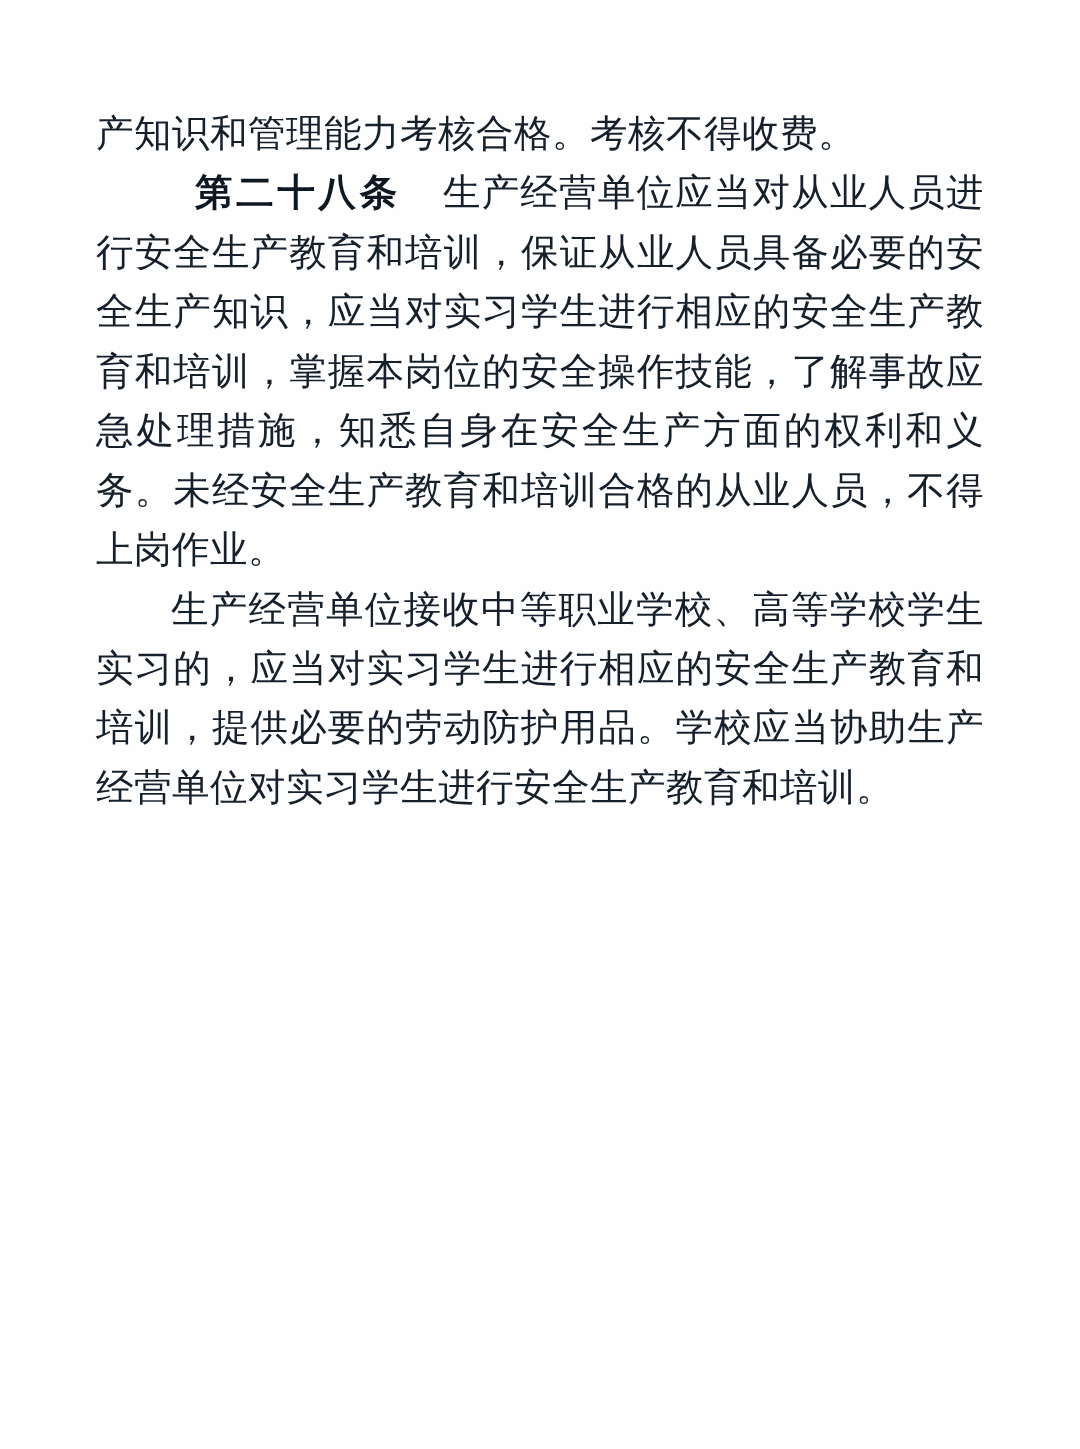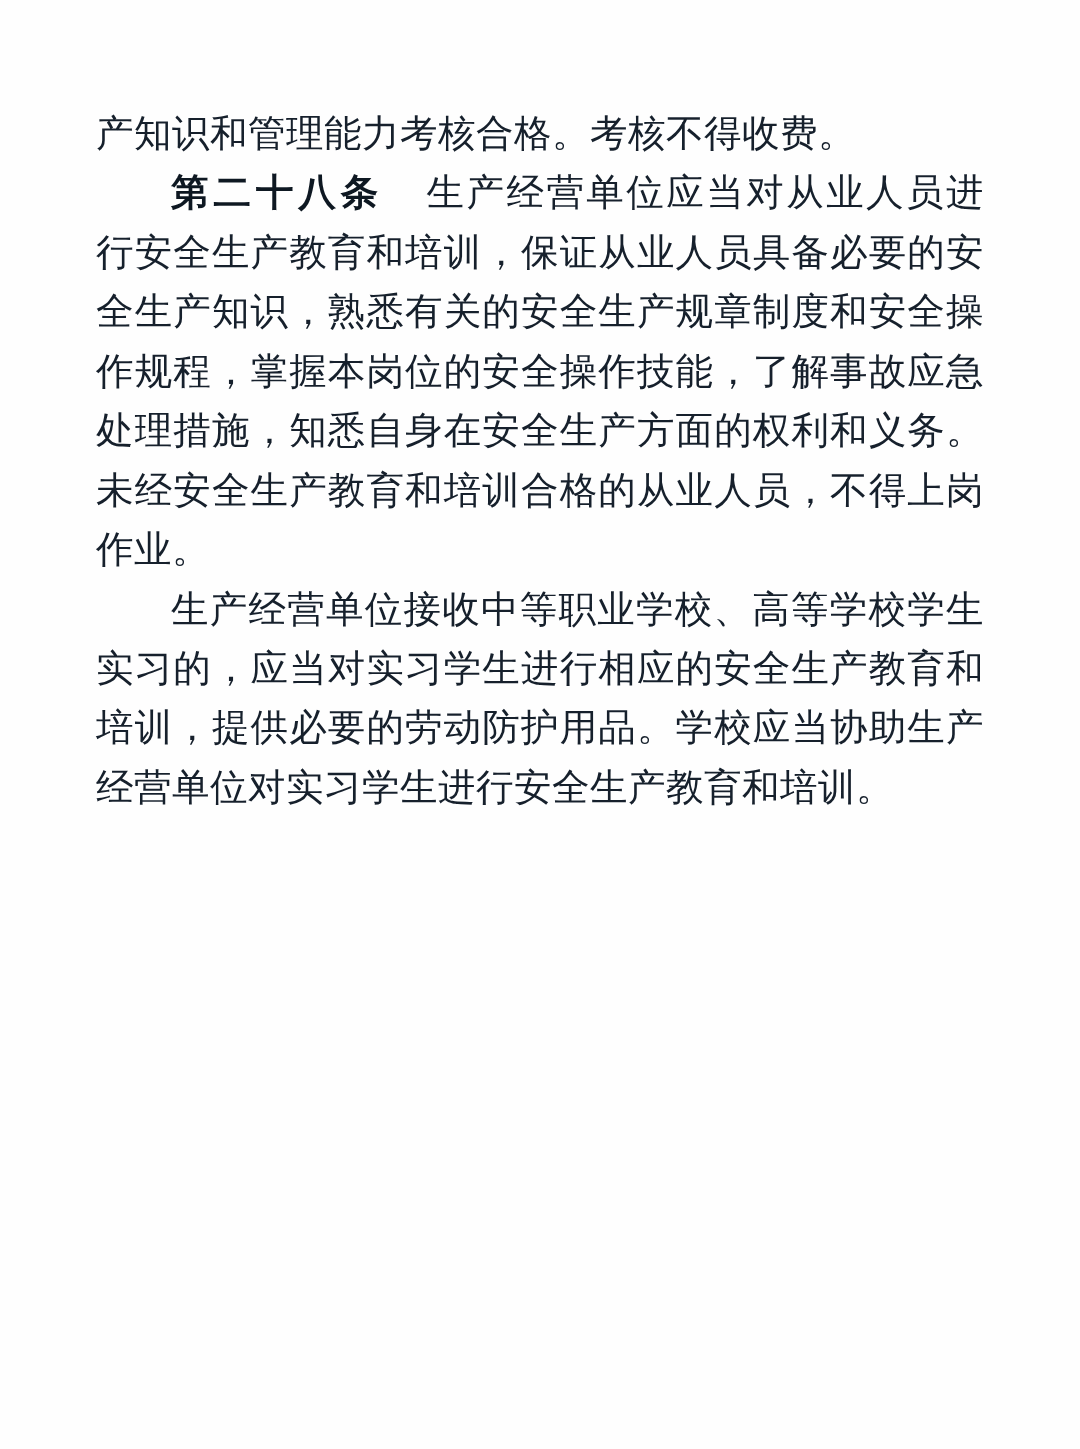--- a/index.html
+++ b/index.html
@@ -34,20 +34,21 @@
     margin: 0 0 0 0;
     text-indent: 2em;
   }
   p.para.cont {
     text-indent: 0;
   }
   .article-label {
     font-weight: 700;
     letter-spacing: 3px;
     color: #0e1822;
+    margin-left: 24px;
   }
   .article-gap {
     display: inline-block;
     width: 1.1em;
   }
   .clipped-bottom {
     position: absolute;
     left: 0;
     right: 0;
     bottom: 0;
@@ -56,20 +57,20 @@
 </style>
 </head>
 <body>
 
 <div class="page">
   <div class="doc-body">
 
     <p class="para cont">产知识和管理能力考核合格。考核不得收费。</p>
 
 
-    <p class="para"><span class="article-label">第二十八条</span><span class="article-gap"></span><span>生产经营单位应当对从业人员进行安全生产教育和培训，保证从业人员具备必要的安全生产知识，熟悉有关的安全生产规章制度和安全操作规程，掌握本岗位的安全操作技能，了解事故应急处理措施，知悉自身在安全生产方面的权利和义务。未经安全生产教育和培训合格的从业人员，不得上岗作业。</span></p>
+    <p class="para"><span class="article-label">第二十八条</span><span class="article-gap"></span><span>生产经营单位应当对从业人员进行安全生产教育和培训，保证从业人员具备必要的安全生产知识，应当对实习学生进行相应的安全生产教育和培训，掌握本岗位的安全操作技能，了解事故应急处理措施，知悉自身在安全生产方面的权利和义务。未经安全生产教育和培训合格的从业人员，不得上岗作业。</span></p>
 
 
     <p class="para">生产经营单位接收中等职业学校、高等学校学生实习的，应当对实习学生进行相应的安全生产教育和培训，提供必要的劳动防护用品。学校应当协助生产经营单位对实习学生进行安全生产教育和培训。</p>
 
   </div>
   <div class="clipped-bottom"></div>
 </div>
 
 </body></html>

